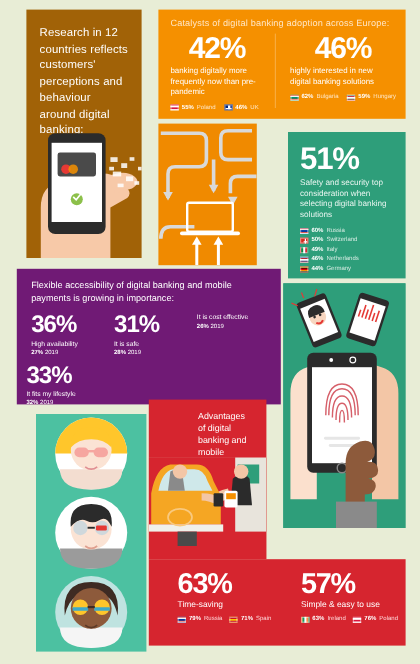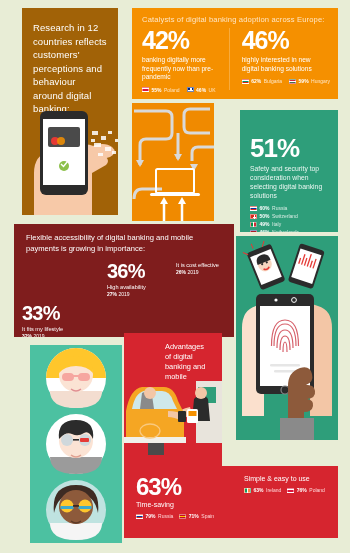--- a/index.html
+++ b/index.html
@@ -24,57 +24,57 @@
 
   
   .orange-cat { left: 132px; top: 8px; width: 206px; height: 91px; background: #f59000; }
   .orange-cat .cap {
     color: #ffe6c4; font-size: 7.6px; padding: 7px 0 0 10px; letter-spacing: .15px;
   }
   .cat-cols { display: flex; margin-top: 2px; }
   .cat-col { padding: 0 8px 0 10px; position: relative; }
   .cat-col.right { padding-left: 14px; }
   .divider { position: absolute; left: 97px; top: 20px; width: 1px; height: 62px; background: #f8ab3c; }
-  .big-pct { color: #ffffff; font-size: 25px; font-weight: 700; letter-spacing: -1px; line-height: 28px; }
+  .big-pct { color: #ffffff; font-size: 25px; font-weight: 700; letter-spacing: -1px; line-height: 28px; text-align: center; }
   .cat-desc { color: #ffffff; font-size: 6.6px; line-height: 8.6px; margin-top: 2px; max-width: 86px; }
   .flag-row { display: flex; gap: 7px; margin-top: 5px; align-items: center; }
   .flag-item { display: flex; align-items: center; gap: 2.5px; }
   .flag { width: 7px; height: 5px; display: inline-block; flex: none; border: .3px solid rgba(255,255,255,.45); }
   .flag-pct { color: #ffffff; font-size: 5px; font-weight: 700; }
   .flag-name { color: #ffe6c4; font-size: 5px; }
 
   
   .flow { left: 132px; top: 103px; width: 82px; height: 118px; background: #f08a00; }
 
   
   .teal51 { left: 240px; top: 110px; width: 98px; height: 122px; background: #2e9e7a; }
-  .teal51 .big { color: #ffffff; font-size: 26px; font-weight: 700; letter-spacing: -1px; padding: 24px 0 0 10px; line-height: 28px; }
+  .teal51 .big { color: #ffffff; font-size: 26px; font-weight: 700; letter-spacing: -1px; padding: 8px 0 0 10px; line-height: 28px; }
   .teal51 .desc { color: #eaf6f1; font-size: 6.8px; line-height: 9px; padding: 2px 8px 0 10px; }
   .teal-flags { padding: 5px 0 0 10px; }
   .teal-flags .flag-item { margin-bottom: 2px; }
   .teal-flags .flag-name { color: #d8ece4; }
 
   
-  .mint { left: 14px; top: 224px; width: 220px; height: 113px; background: #7f1d1d; }
+  .mint { left: 14px; top: 224px; width: 220px; height: 113px; background: #701a75; }
   .mint .cap { color: #ffffff; font-size: 7.6px; line-height: 10.5px; padding: 9px 12px 0 12px; }
-  .mint-grid { display: flex; padding: 6px 0 0 12px; gap: 11px; justify-content: flex-end; }
+  .mint-grid { display: flex; padding: 6px 0 0 12px; gap: 11px; }
   .mint-cell { width: 58px; }
   .mint-pct { color: #ffffff; font-size: 20px; font-weight: 700; letter-spacing: -.8px; line-height: 22px; }
   .mint-label { color: #ffffff; font-size: 5.6px; margin-top: 2px; }
   .mint-prev { color: #ffffff; font-size: 5px; margin-top: 1px; }
   .mint-prev b { font-weight: 700; }
   .mint-row2 { padding: 5px 0 0 8px; }
 
   
   .red-adv { left: 124px; top: 333px; width: 98px; height: 48px; background: #d6252f; }
   .red-adv .cap { color: #ffffff; font-size: 7.4px; line-height: 10px; padding: 9px 10px 0 10px; margin-left: 31px; }
 
   
   .red-bottom { left: 124px; top: 466px; width: 214px; height: 72px; background: #d6252f; }
-  .rb-cols { display: flex; padding: 8px 0 0 12px; }
+  .rb-cols { display: flex; padding: 8px 0 0 12px; margin-left: 12px; }
   .rb-col { width: 100px; }
   .rb-col.right { padding-left: 8px; }
   .rb-pct { color: #ffffff; font-size: 24px; font-weight: 700; letter-spacing: -1px; line-height: 26px; }
   .rb-label { color: #ffffff; font-size: 7px; margin-top: 1px; }
   .rb-flags { display: flex; gap: 6px; margin-top: 5px; }
   .rb-flags .flag-name { color: #ffd7d9; }
 
   
   .scene-car { left: 124px; top: 381px; width: 98px; height: 85px; background: #d6252f; }
   .scene-bio { left: 236px; top: 236px; width: 102px; height: 204px; background: #2e9e7a; }
@@ -221,20 +221,28 @@
     <div class="mint-grid">
       <div class="mint-cell">
         <div class="mint-pct">36%</div>
         <div class="mint-label">High availability</div>
         <div class="mint-prev">
           <b>27%</b>
           <span>2019</span>
         </div>
       </div>
       <div class="mint-cell">
+        <div class="mint-pct">31%</div>
+        <div class="mint-label">It is safe</div>
+        <div class="mint-prev">
+          <b>28%</b>
+          <span>2019</span>
+        </div>
+      </div>
+      <div class="mint-cell">
         <div class="mint-label">It is cost effective</div>
         <div class="mint-prev">
           <b>26%</b>
           <span>2019</span>
         </div>
       </div>
     </div>
     <div class="mint-row2">
       <div class="mint-pct">33%</div>
       <div class="mint-label">It fits my lifestyle</div>
@@ -373,20 +381,21 @@
             <span class="flag-name">Russia</span>
           </div>
           <div class="flag-item">
             <span class="flag" style="background:linear-gradient(#c60b1e 25%,#ffc400 25%,#ffc400 75%,#c60b1e 75%)"></span>
             <span class="flag-pct">71%</span>
             <span class="flag-name">Spain</span>
           </div>
         </div>
       </div>
       <div class="rb-col right">
+        <div class="rb-pct">57%</div>
         <div class="rb-label">Simple &amp; easy to use</div>
         <div class="rb-flags">
           <div class="flag-item">
             <span class="flag" style="background:linear-gradient(90deg,#169b62 33%,#fff 33%,#fff 66%,#ff883e 66%)"></span>
             <span class="flag-pct">63%</span>
             <span class="flag-name">Ireland</span>
           </div>
           <div class="flag-item">
             <span class="flag" style="background:linear-gradient(#fff 50%,#dc143c 50%)"></span>
             <span class="flag-pct">76%</span>

